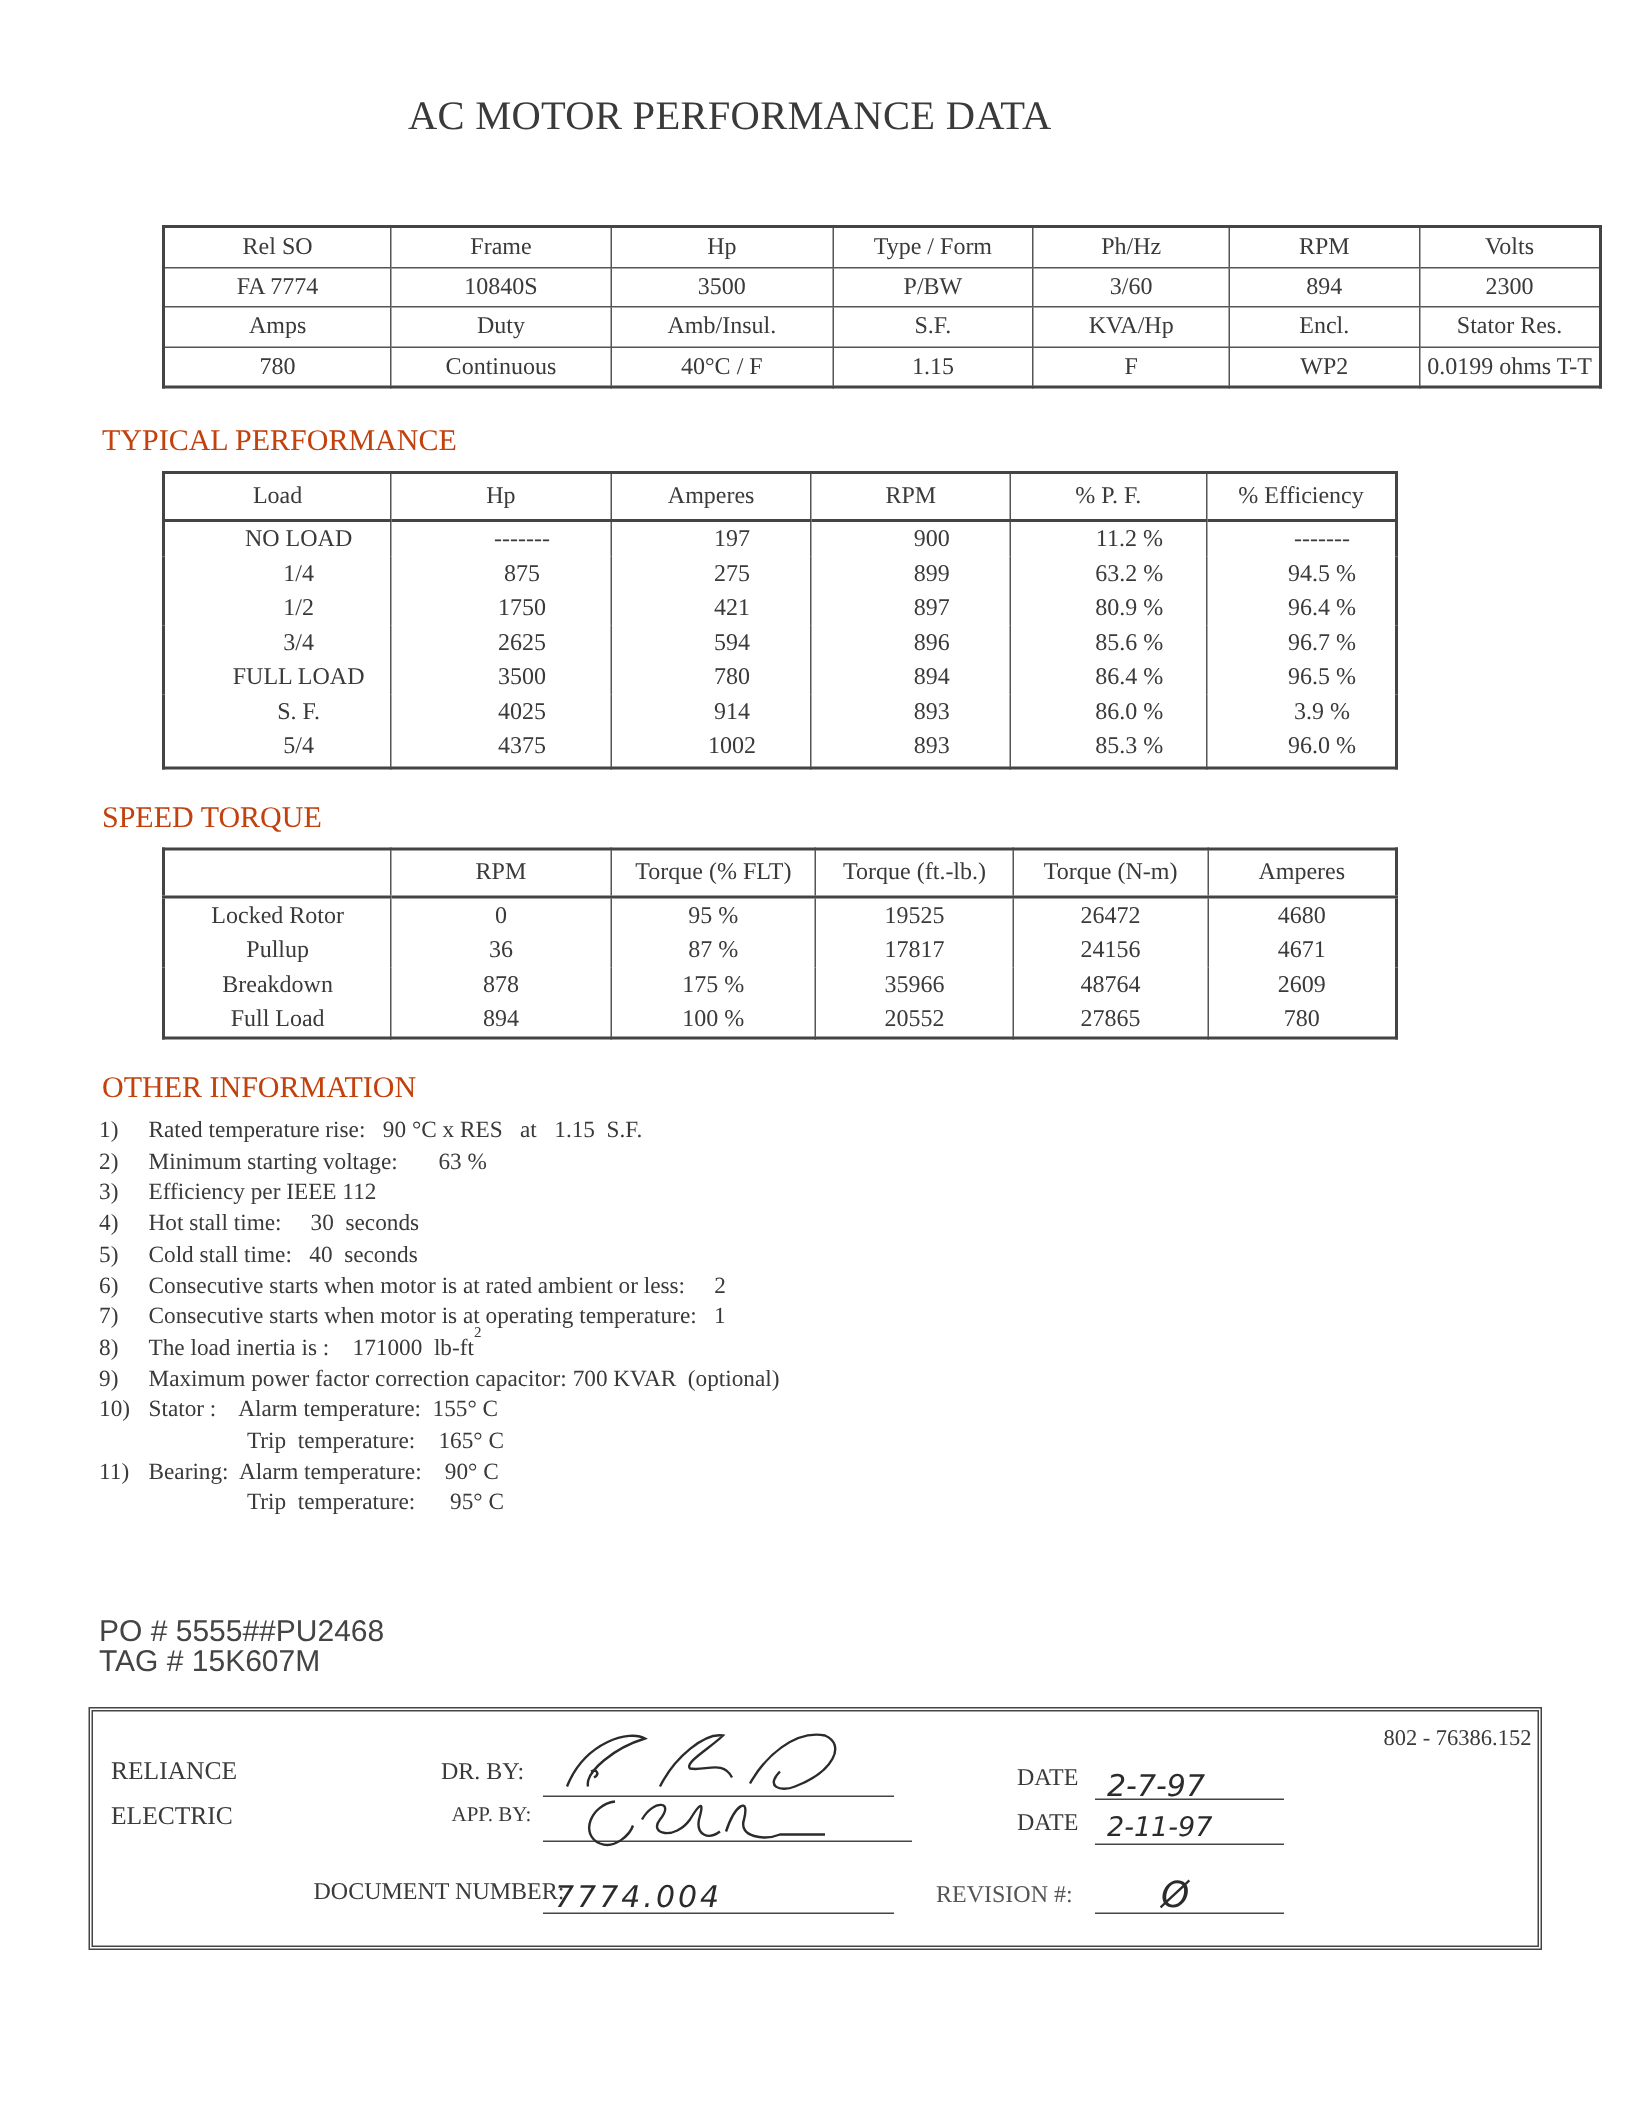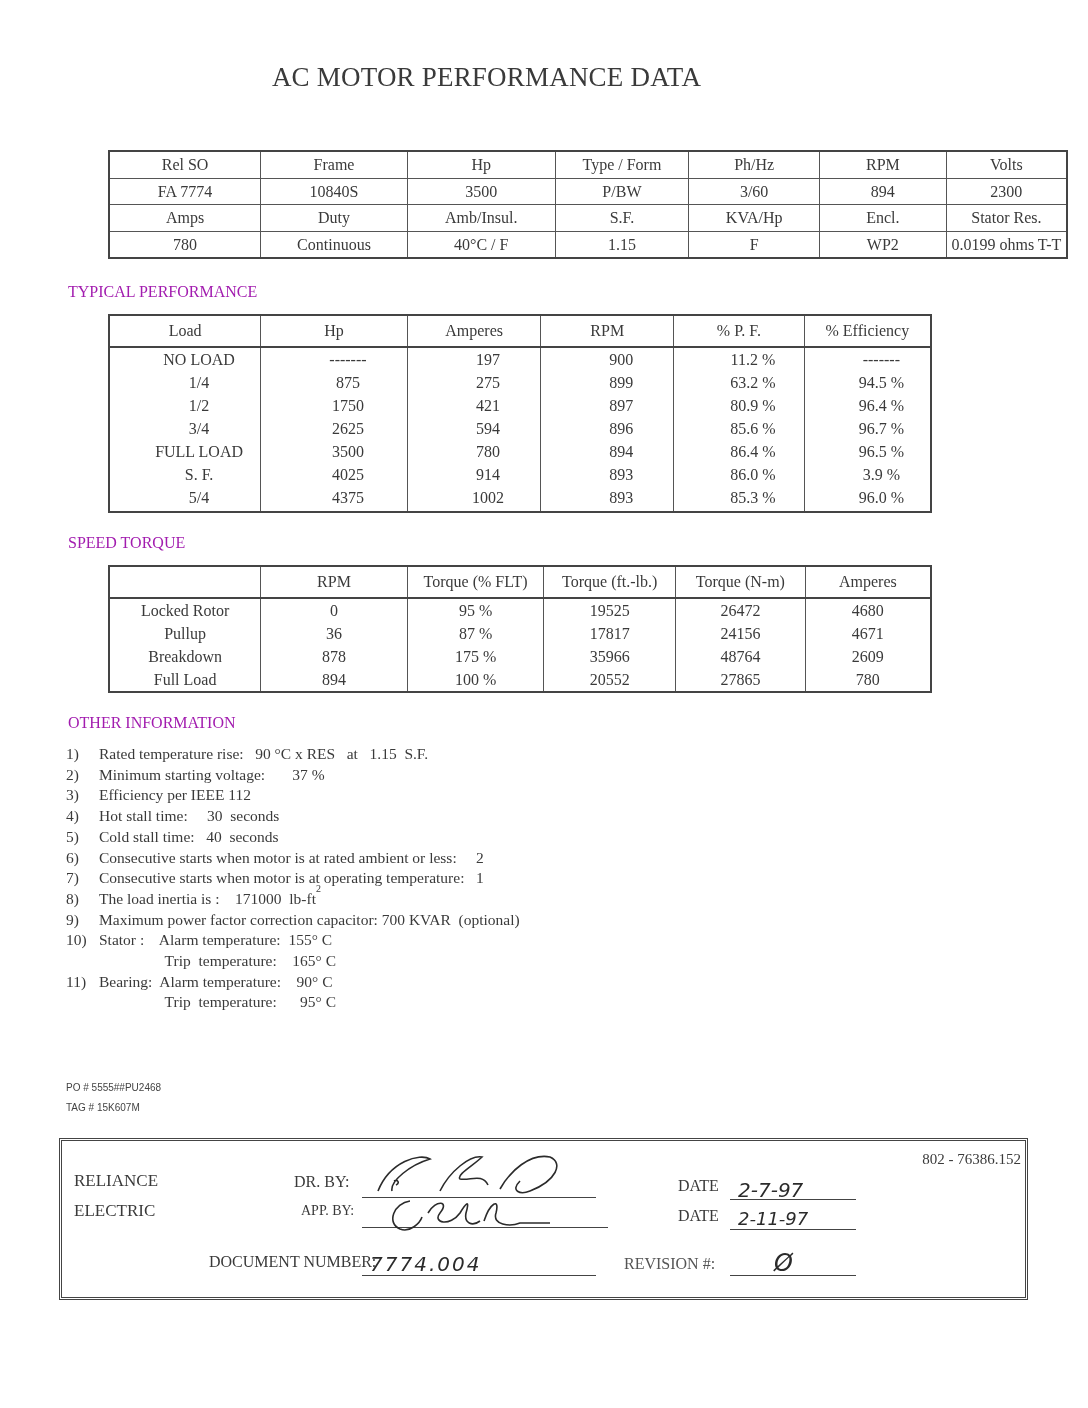--- a/index.html
+++ b/index.html
@@ -11,39 +11,39 @@
   #title {
     left: 0; width: 973px; top: 62px; text-align: center;
     font-size: 27px; letter-spacing: 0.2px; color: #3a3a3a;
   }
   table { border-collapse: collapse; position: absolute; font-size: 16px; color: #3a3a3a; margin-left: 44px; }
   td, th { text-align: center; font-weight: normal; padding: 0; }
   #spec-table { left: 64px; top: 150px; width: 960px; border: 2px solid #444; }
   #spec-table td { border: 1.5px solid #555; height: 25px; }
   #spec-table tr.hdr td { height: 26px; }
 
-  .section-title { font-size: 16px; color: #a21caf; }
+  .section-title { font-size: 20px; color: #c2410c; }
   #typical-title { left: 68px; top: 283px; }
   #typical-table { left: 64px; top: 314px; width: 824px; border: 2px solid #444; }
   #typical-table th { border: 1.5px solid #555; border-bottom: 2px solid #444; height: 30px; }
   #typical-table td { border-left: 1.5px solid #555; border-right: 1.5px solid #555; height: 23px; padding-left: 28px; }
   #typical-table tr:last-child td { padding-bottom: 2px; }
 
   #speed-title { left: 68px; top: 534px; }
   #speed-table { left: 64px; top: 565px; width: 824px; border: 2px solid #444; }
   #speed-table th { border: 1.5px solid #555; border-bottom: 2px solid #444; height: 30px; }
   #speed-table td { border-left: 1.5px solid #555; border-right: 1.5px solid #555; height: 23px; }
 
   #other-title { left: 68px; top: 714px; }
   #other-list { left: 66px; top: 744px; font-size: 15.5px; color: #3a3a3a; line-height: 20.7px; }
   .oi { display: flex; white-space: pre; }
   .oi .num { width: 33px; }
   .sup { font-size: 10px; vertical-align: super; line-height: 0; }
 
-  #po-block { left: 66px; top: 1078px; font-family: "Liberation Sans", "DejaVu Sans", sans-serif; font-size: 10px; color: #444; line-height: 20px; }
+  #po-block { left: 66px; top: 1078px; font-family: "Liberation Sans", "DejaVu Sans", sans-serif; font-size: 20px; color: #444; line-height: 20px; }
 
   #title-block {
     left: 59px; top: 1138px; width: 963px; height: 156px;
     border: 3px double #444;
   }
   .tb { position: absolute; font-size: 17px; color: #3a3a3a; white-space: nowrap; }
   .line { position: absolute; border-bottom: 1.5px solid #444; }
   .hand { position: absolute; font-family: "DejaVu Sans", sans-serif; font-style: italic; color: #2b2b2b; font-size: 20px; white-space: nowrap; }
   .sig { position: absolute; }
 </style>
@@ -234,21 +234,21 @@
         <td>20552</td>
         <td>27865</td>
         <td>780</td>
       </tr>
     </tbody>
 </table>
 
 <div id="other-title" class="abs section-title">OTHER INFORMATION</div>
 <div id="other-list" class="abs">
     <div class="oi"><span class="num">1)</span><span>Rated temperature rise:   90 °C x RES   at   1.15  S.F.</span></div>
-    <div class="oi"><span class="num">2)</span><span>Minimum starting voltage:       37 %</span></div>
+    <div class="oi"><span class="num">2)</span><span>Minimum starting voltage:       63 %</span></div>
     <div class="oi"><span class="num">3)</span><span>Efficiency per IEEE 112</span></div>
     <div class="oi"><span class="num">4)</span><span>Hot stall time:     30  seconds</span></div>
     <div class="oi"><span class="num">5)</span><span>Cold stall time:   40  seconds</span></div>
     <div class="oi"><span class="num">6)</span><span>Consecutive starts when motor is at rated ambient or less:     2</span></div>
     <div class="oi"><span class="num">7)</span><span>Consecutive starts when motor is at operating temperature:   1</span></div>
     <div class="oi"><span class="num">8)</span><span>The load inertia is :    171000  lb-ft</span><span class="sup">2</span></div>
     <div class="oi"><span class="num">9)</span><span>Maximum power factor correction capacitor: 700 KVAR  (optional)</span></div>
     <div class="oi"><span class="num">10)</span><span>Stator :    Alarm temperature:  155° C</span></div>
     <div class="oi"><span class="num"></span><span>                 Trip  temperature:    165° C</span></div>
     <div class="oi"><span class="num">11)</span><span>Bearing:  Alarm temperature:    90° C</span></div>

